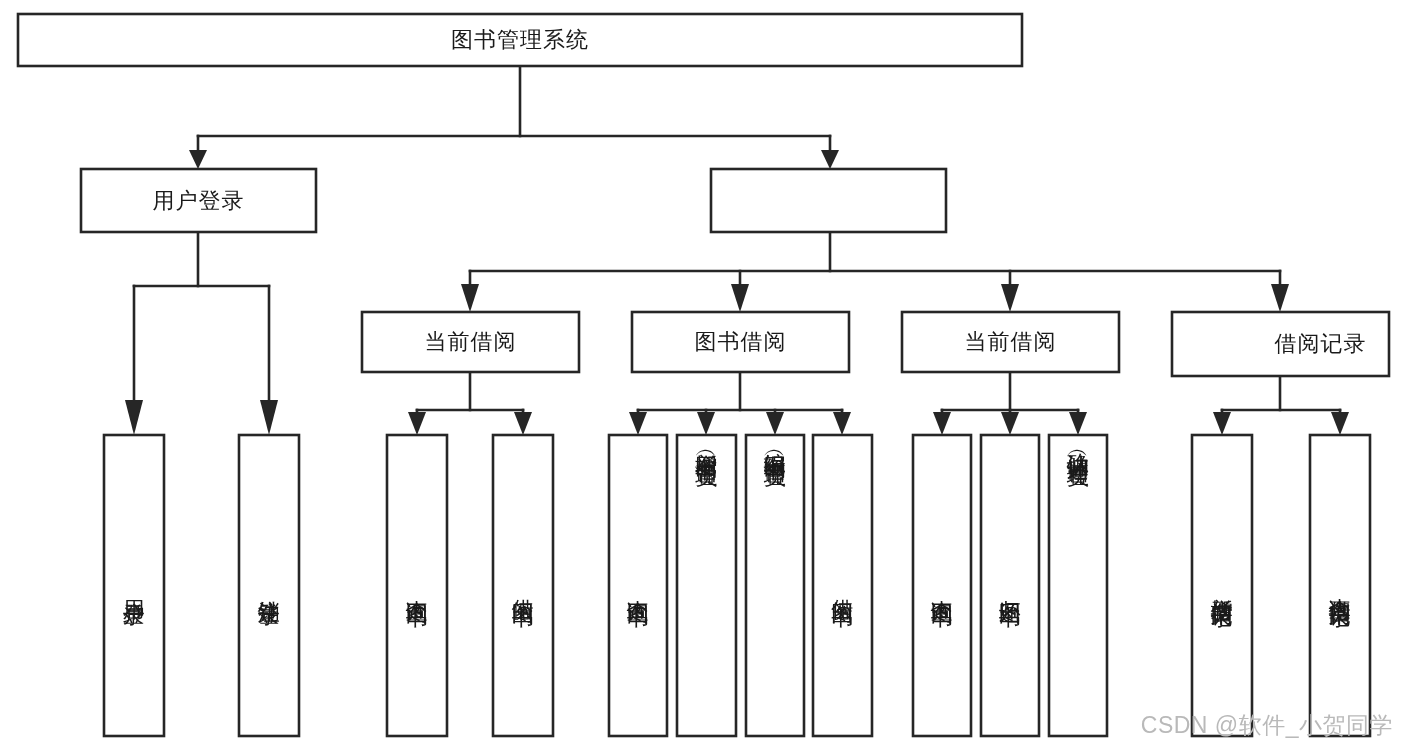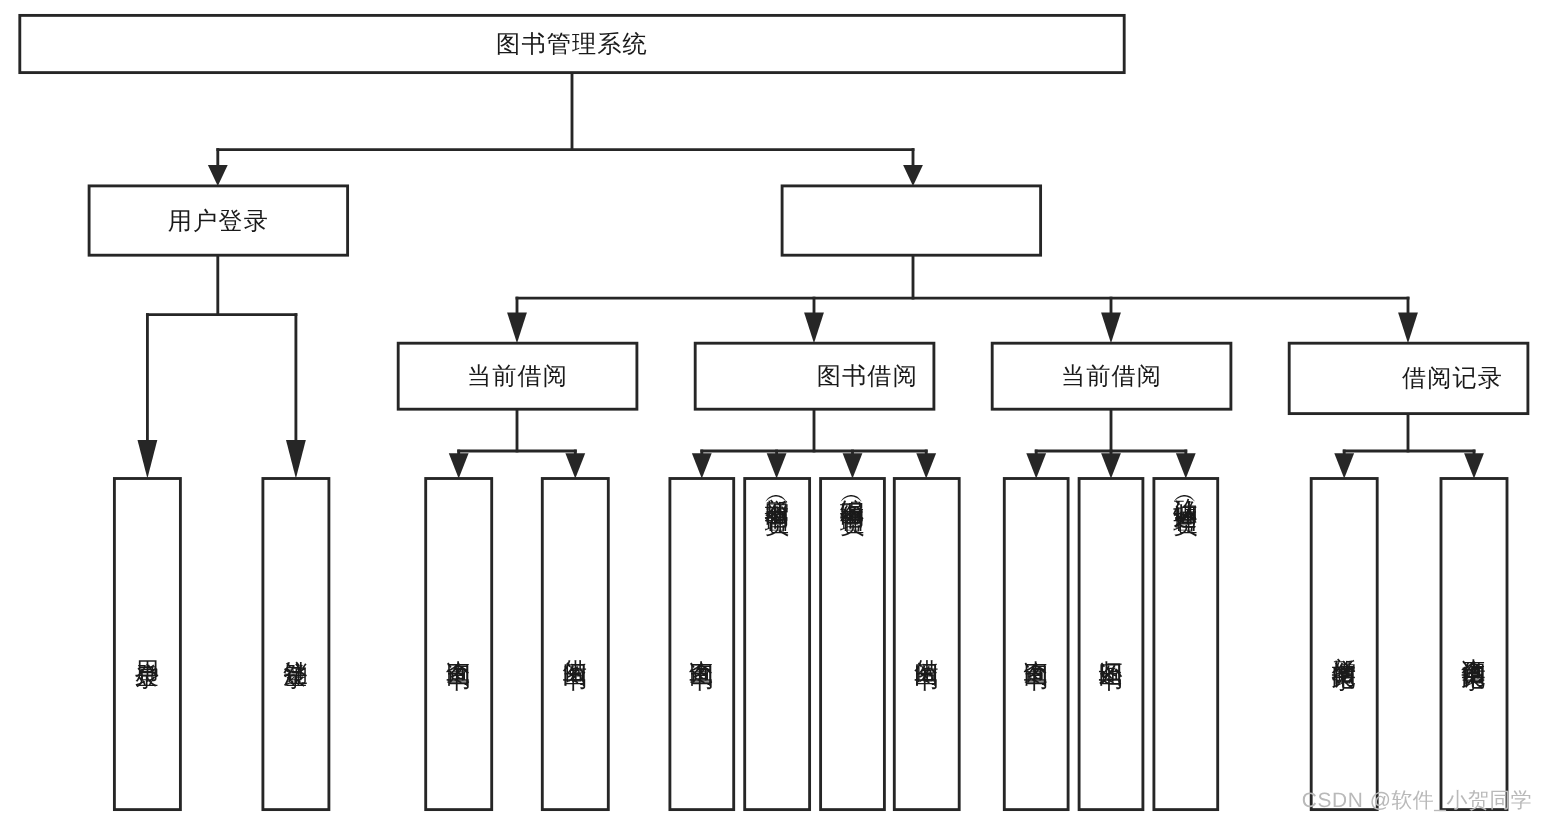--- a/index.html
+++ b/index.html
@@ -69,21 +69,21 @@
     font-size: 22px;
     letter-spacing: 1px;
     color: #1a1a1a;
     white-space: nowrap;
   }
   #watermark {
     position: absolute;
     right: 12px;
     bottom: 6px;
     font-family: "Liberation Sans", "DejaVu Sans", sans-serif;
-    font-size: 19px;
+    font-size: 23px;
     color: #b9b9b9;
     letter-spacing: 0.5px;
     white-space: nowrap;
     user-select: none;
   }
 </style>
 </head>
 <body>
 
 <div id="diagram-root">
@@ -189,21 +189,21 @@
 
   <div class="hlabel-box" style="left:81px;  top:169px; width:235px; height:63px;">
     <span class="hlabel-text">用户登录</span>
   </div>
 
 
   <div class="hlabel-box" style="left:362px; top:312px; width:217px; height:60px;">
     <span class="hlabel-text">当前借阅</span>
   </div>
 
-  <div class="hlabel-box" style="left:632px; top:312px; width:217px; height:60px;padding-left:48px;">
+  <div class="hlabel-box" style="left:632px; top:312px; width:217px; height:60px;">
     <span class="hlabel-text">图书借阅</span>
   </div>
 
   <div class="hlabel-box" style="left:902px; top:312px; width:217px; height:60px;text-align:right;">
     <span class="hlabel-text">当前借阅</span>
   </div>
 
   <div class="hlabel-box" style="left:1172px; top:312px; width:217px; height:64px;padding-left:40px;">
     <span class="hlabel-text">借阅记录</span>
   </div>

